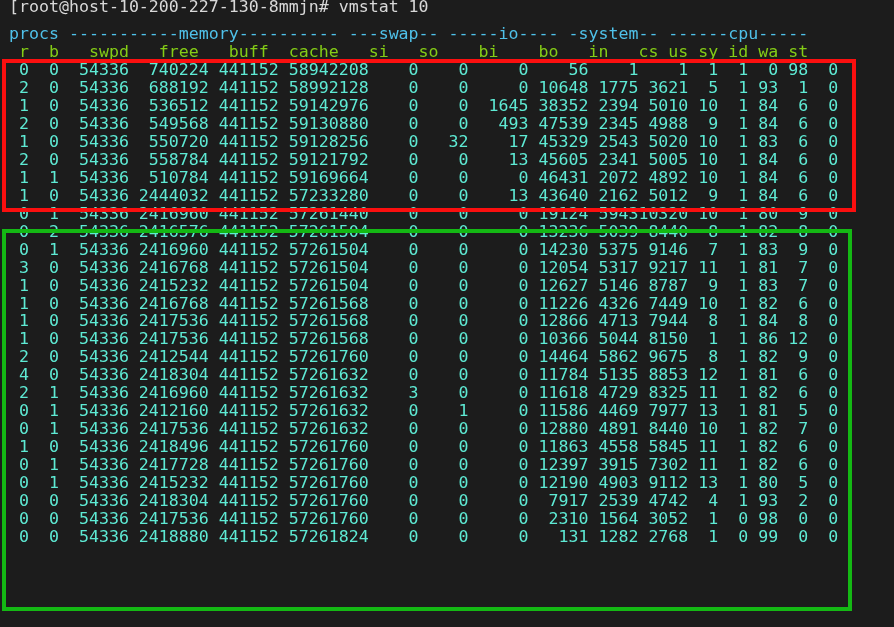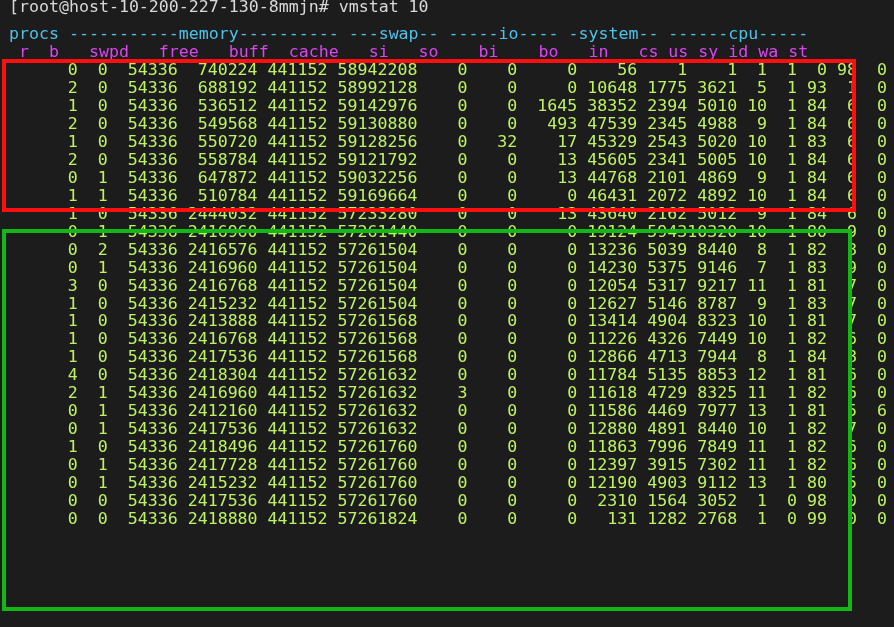--- a/index.html
+++ b/index.html
@@ -41,26 +41,25 @@
     color: #d8d8d8;
     position: relative;
     top: -9px;
   }
 
   .grp-header {
     color: #4fc1e9;
   }
 
   .col-header {
-    color: #d946ef;
+    color: #84cc16;
   }
 
   .data-row {
-    color: #bef264;
-    text-align: right;
+    color: #5eead4;
   }
 
   
   .anno {
     position: absolute;
     box-sizing: border-box;
     pointer-events: none;
     background: transparent;
   }
   #red-box {
@@ -89,38 +88,39 @@
 
   <div class="line col-header"> r  b   swpd   free   buff  cache   si   so    bi    bo   in   cs us sy id wa st</div>
 
   <div id="rows-container">
       <div class="line data-row"> 0  0  54336  740224 441152 58942208    0    0     0    56    1    1  1  1  0 98  0</div>
       <div class="line data-row"> 2  0  54336  688192 441152 58992128    0    0     0 10648 1775 3621  5  1 93  1  0</div>
       <div class="line data-row"> 1  0  54336  536512 441152 59142976    0    0  1645 38352 2394 5010 10  1 84  6  0</div>
       <div class="line data-row"> 2  0  54336  549568 441152 59130880    0    0   493 47539 2345 4988  9  1 84  6  0</div>
       <div class="line data-row"> 1  0  54336  550720 441152 59128256    0   32    17 45329 2543 5020 10  1 83  6  0</div>
       <div class="line data-row"> 2  0  54336  558784 441152 59121792    0    0    13 45605 2341 5005 10  1 84  6  0</div>
-      <div class="line data-row"> 0  1  54336  647872 441152 59032256    0    0    13 44768 2101 4869  9  1 84  6  0</div>
       <div class="line data-row"> 1  1  54336  510784 441152 59169664    0    0     0 46431 2072 4892 10  1 84  6  0</div>
       <div class="line data-row"> 1  0  54336 2444032 441152 57233280    0    0    13 43640 2162 5012  9  1 84  6  0</div>
       <div class="line data-row"> 0  1  54336 2416960 441152 57261440    0    0     0 19124 594310320 10  1 80  9  0</div>
       <div class="line data-row"> 0  2  54336 2416576 441152 57261504    0    0     0 13236 5039 8440  8  1 82  8  0</div>
       <div class="line data-row"> 0  1  54336 2416960 441152 57261504    0    0     0 14230 5375 9146  7  1 83  9  0</div>
       <div class="line data-row"> 3  0  54336 2416768 441152 57261504    0    0     0 12054 5317 9217 11  1 81  7  0</div>
       <div class="line data-row"> 1  0  54336 2415232 441152 57261504    0    0     0 12627 5146 8787  9  1 83  7  0</div>
-      <div class="line data-row"> 1  0  54336 2413888 441152 57261568    0    0     0 13414 4904 8323 10  1 81  7  0</div>
       <div class="line data-row"> 1  0  54336 2416768 441152 57261568    0    0     0 11226 4326 7449 10  1 82  6  0</div>
       <div class="line data-row"> 1  0  54336 2417536 441152 57261568    0    0     0 12866 4713 7944  8  1 84  8  0</div>
+      <div class="line data-row"> 1  0  54336 2417536 441152 57261568    0    0     0 10366 5044 8150  1  1 86 12  0</div>
+      <div class="line data-row"> 2  0  54336 2412544 441152 57261760    0    0     0 14464 5862 9675  8  1 82  9  0</div>
       <div class="line data-row"> 4  0  54336 2418304 441152 57261632    0    0     0 11784 5135 8853 12  1 81  6  0</div>
       <div class="line data-row"> 2  1  54336 2416960 441152 57261632    3    0     0 11618 4729 8325 11  1 82  6  0</div>
-      <div class="line data-row"> 0  1  54336 2412160 441152 57261632    0    0     0 11586 4469 7977 13  1 81  5  6</div>
+      <div class="line data-row"> 0  1  54336 2412160 441152 57261632    0    1     0 11586 4469 7977 13  1 81  5  0</div>
       <div class="line data-row"> 0  1  54336 2417536 441152 57261632    0    0     0 12880 4891 8440 10  1 82  7  0</div>
-      <div class="line data-row"> 1  0  54336 2418496 441152 57261760    0    0     0 11863 7996 7849 11  1 82  6  0</div>
+      <div class="line data-row"> 1  0  54336 2418496 441152 57261760    0    0     0 11863 4558 5845 11  1 82  6  0</div>
       <div class="line data-row"> 0  1  54336 2417728 441152 57261760    0    0     0 12397 3915 7302 11  1 82  6  0</div>
       <div class="line data-row"> 0  1  54336 2415232 441152 57261760    0    0     0 12190 4903 9112 13  1 80  5  0</div>
+      <div class="line data-row"> 0  0  54336 2418304 441152 57261760    0    0     0  7917 2539 4742  4  1 93  2  0</div>
       <div class="line data-row"> 0  0  54336 2417536 441152 57261760    0    0     0  2310 1564 3052  1  0 98  0  0</div>
       <div class="line data-row"> 0  0  54336 2418880 441152 57261824    0    0     0   131 1282 2768  1  0 99  0  0</div>
     </div>
 
   <div class="anno" id="red-box"></div>
   <div class="anno" id="green-box"></div>
 
 </div>
 
 </body></html>

